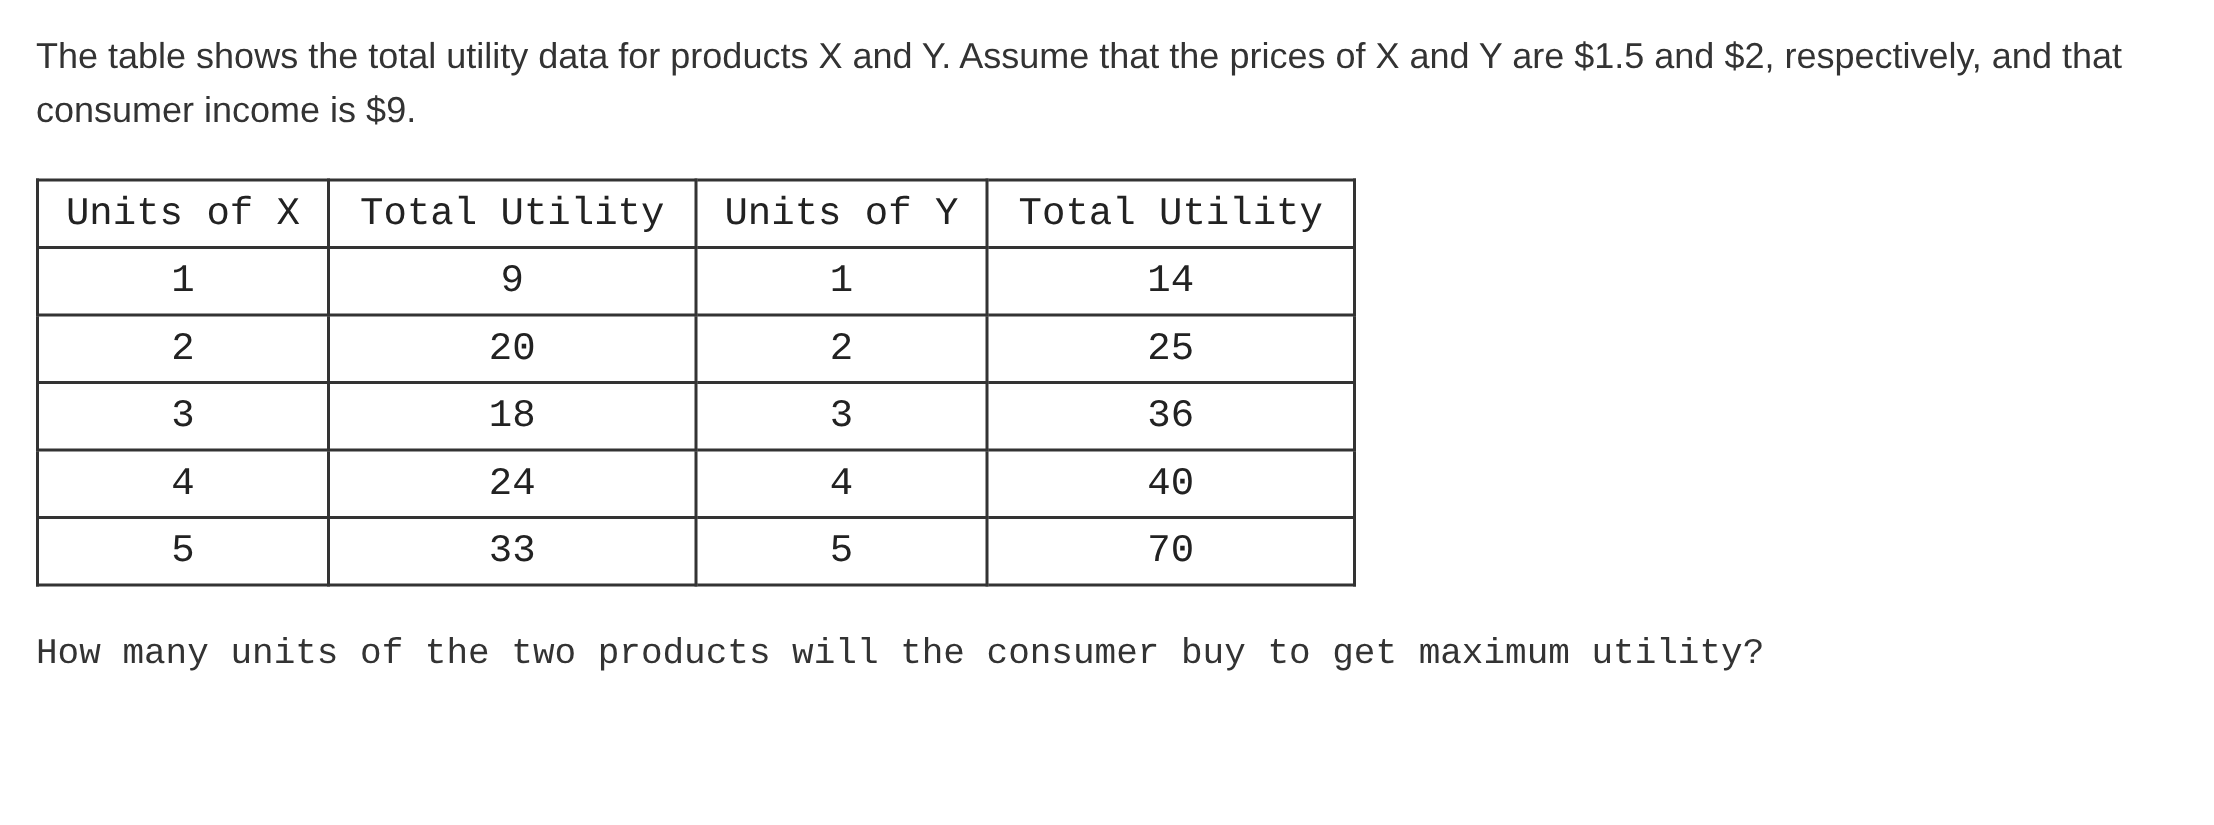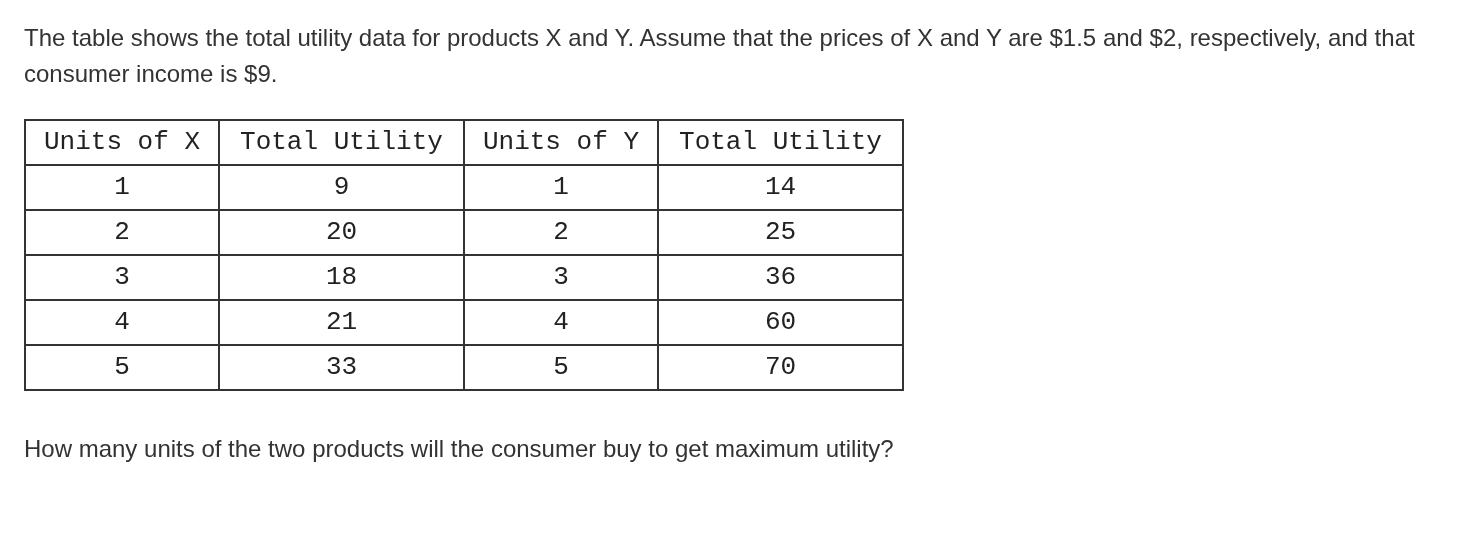--- a/index.html
+++ b/index.html
@@ -9,21 +9,22 @@
       margin: 0;
       padding: 20px 24px;
       width: 1476px;
       box-sizing: border-box;
       line-height: 1.5;
     }
     .intro {
       margin-bottom: 27px;
     }
     .question {
-      margin-top: 40px;
+      margin-top: 28px;
+      font-family: Liberation Mono, monospace;
     }
     table {
       border-collapse: collapse;
       width: 880px;
     }
     th, td {
       border: 2px solid #333;
       text-align: center;
       padding: 2px 10px;
       font-family: "Courier New", Courier, monospace;
@@ -63,23 +64,23 @@
       <td>25</td>
     </tr>
     <tr>
       <td>3</td>
       <td>18</td>
       <td>3</td>
       <td>36</td>
     </tr>
     <tr>
       <td>4</td>
-      <td>21</td>
+      <td>24</td>
       <td>4</td>
-      <td>60</td>
+      <td>40</td>
     </tr>
     <tr>
       <td>5</td>
       <td>33</td>
       <td>5</td>
       <td>70</td>
     </tr>
   </tbody>
 </table>
 

